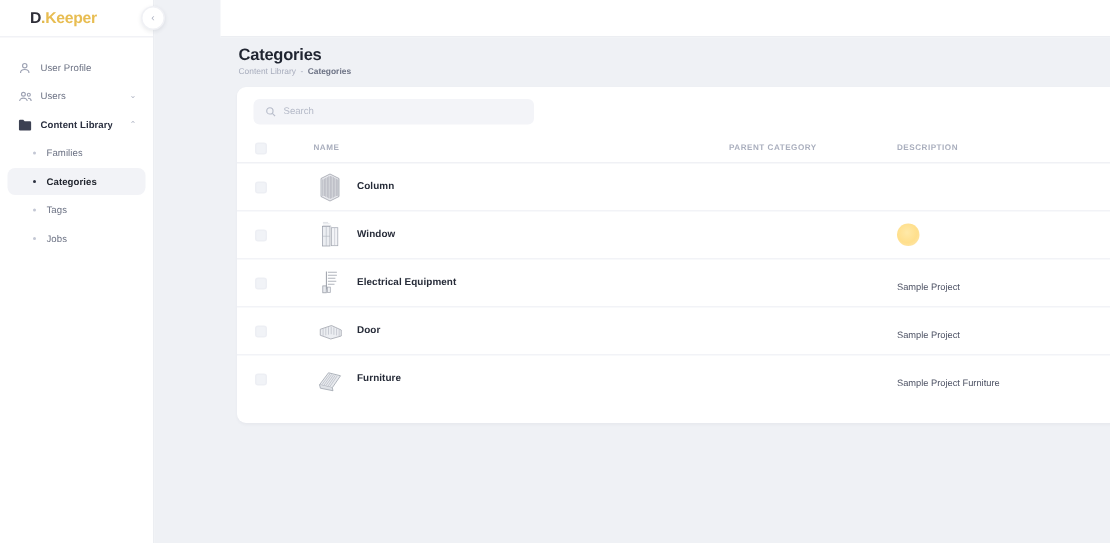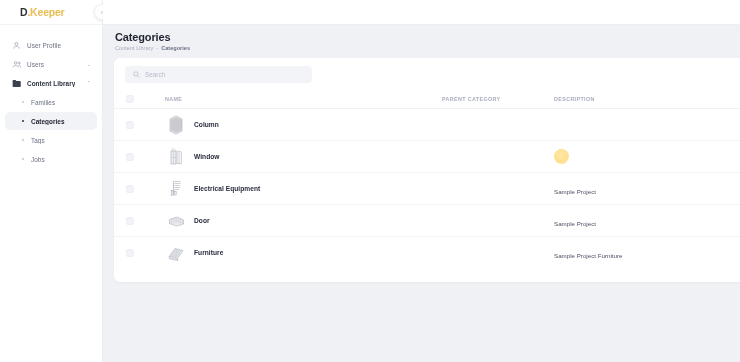--- a/index.html
+++ b/index.html
@@ -2,21 +2,21 @@
 <html><head>
 <meta charset="utf-8">
 <style>
   * { box-sizing: border-box; margin: 0; padding: 0; }
   html, body {
     width: 740px; height: 362px;
     font-family: "Liberation Sans", sans-serif;
     background: #eff1f5;
     overflow: hidden;
   }
-  #app { position: relative; width: 740px; height: 362px; display: flex; }
+  #app { position: relative; width: 740px; height: 362px; display: flex; gap: 44px; }
 
   
   .sidebar {
     width: 103px; height: 362px;
     background: #ffffff;
     border-right: 1px solid #eceef2;
     flex: 0 0 103px;
     position: relative;
   }
   .brand-row {

